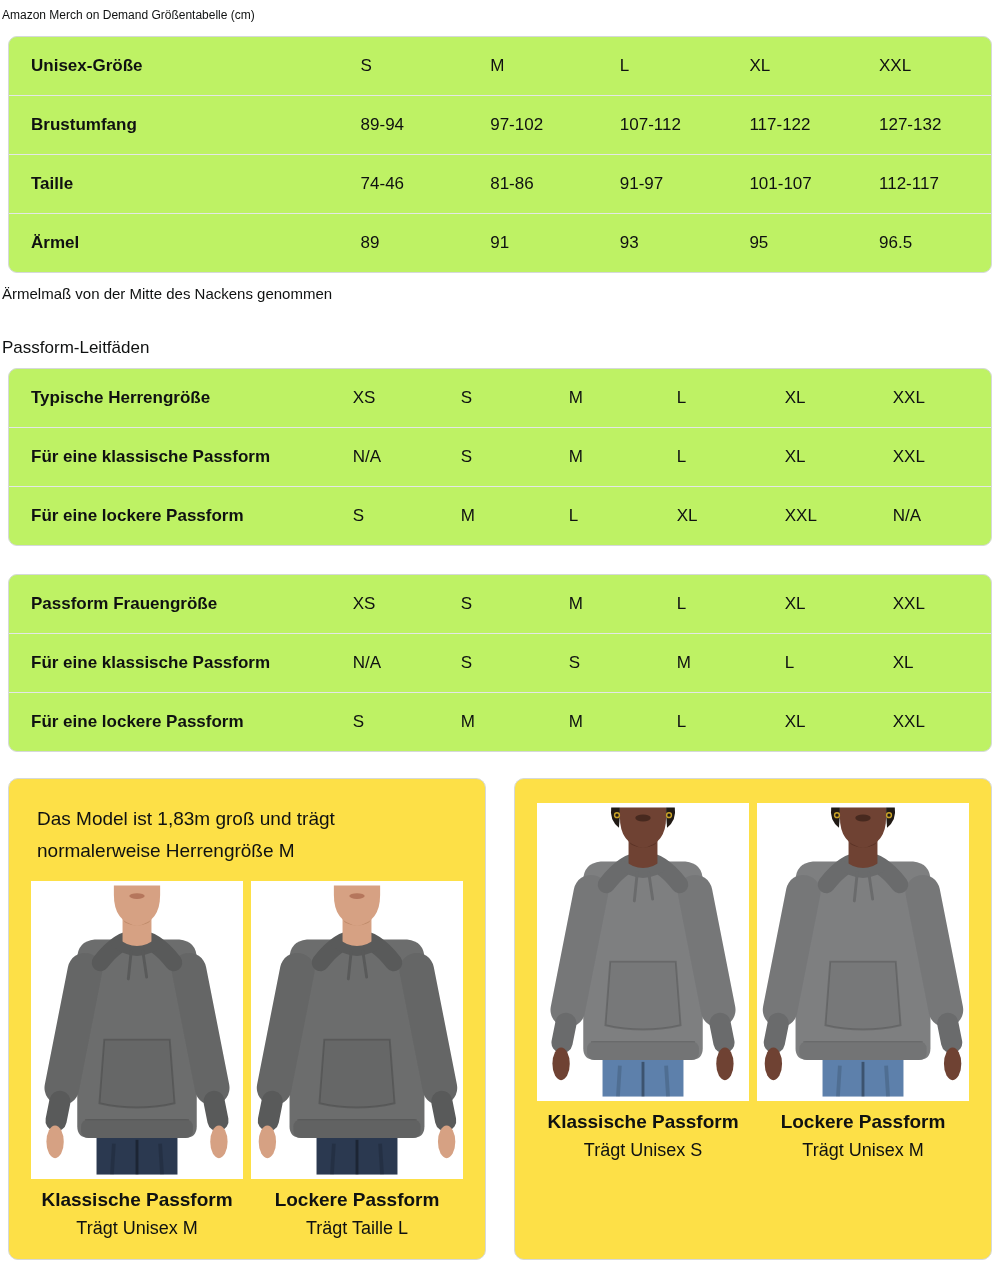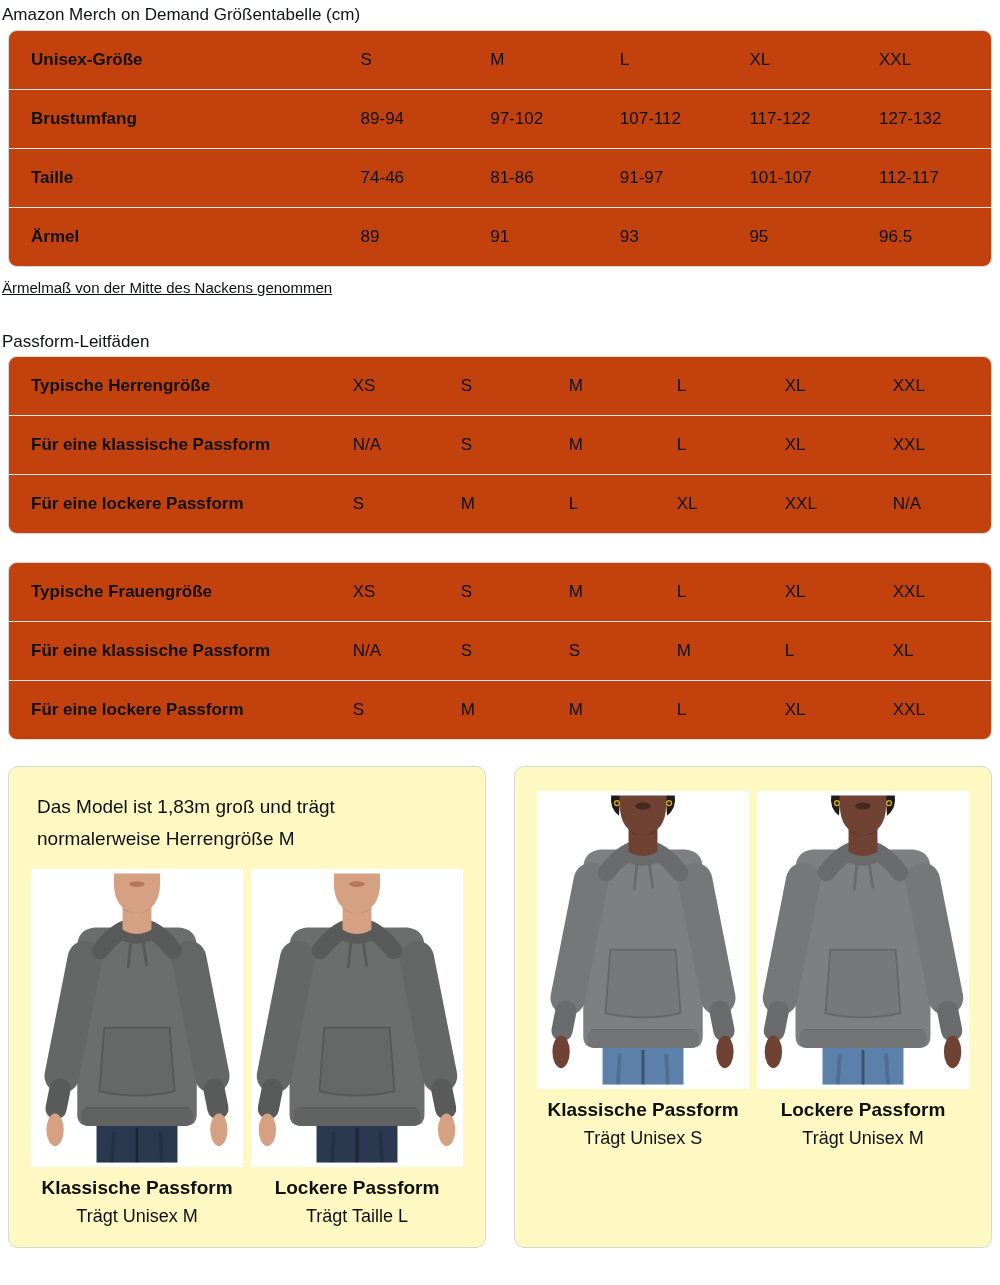--- a/index.html
+++ b/index.html
@@ -9,39 +9,39 @@
     --bg:#FFFFFF;
   }
   html,body{margin:0;padding:0;background:var(--bg);}
   body{
     width:1000px;height:1285px;box-sizing:border-box;
     color:var(--text);
     font-family:"Liberation Sans","DejaVu Sans",sans-serif;
     -webkit-font-smoothing:antialiased;
   }
   .page{padding:2px 0 0 0;}
-  .page-title{font-size:17px;line-height:22px;margin:2px 0 0 2px;}
+  .page-title{font-size:12px;line-height:22px;margin:2px 0 0 2px;}
   .card{
     border:1px solid var(--border);
     border-radius:9px;
-    margin:4px 8px 0 8px;
+    margin:10px 8px 0 8px;
     overflow:hidden;
-    background:#c2410c;
+    background:#bef264;
   }
   table{width:100%;border-collapse:collapse;font-size:17px;color:var(--text);}
   td{height:58px;padding:0;vertical-align:middle;white-space:nowrap;}
   tr + tr td{border-top:1px solid var(--divider);}
   td.lbl{font-weight:700;padding-left:22px;}
-  .footnote{font-size:15px;margin:12px 0 0 2px;color:var(--text);text-decoration:underline;}
+  .footnote{font-size:15px;margin:12px 0 0 2px;color:var(--text);}
   .section-heading{font-size:17px;margin:36px 0 4px 2px;}
   .fit-card + .fit-card{margin-top:28px;}
   .cards-row{display:flex;gap:28px;margin:26px 8px 0 8px;}
   .model-card{
     flex:1;border:1px solid var(--border);border-radius:10px;
-    background:#fef9c3;box-sizing:border-box;
+    background:#fde047;box-sizing:border-box;
     padding:24px 16px 20px 16px;
   }
   .model-desc{font-size:19px;line-height:32px;padding:0 12px 14px 12px;}
   .photos{display:flex;justify-content:center;gap:8px;}
   .photo-fig{margin:0;width:212px;}
   .photo{width:212px;height:298px;background:#fff;}
   .photo svg{width:100%;height:100%;display:block;}
   .cap-fit{font-weight:700;font-size:19px;text-align:center;margin-top:10px;}
   .cap-size{font-size:18px;text-align:center;margin-top:7px;}
 </style>
@@ -152,21 +152,21 @@
         <col style="width:35%">
           <col style="width:11%">
           <col style="width:11%">
           <col style="width:11%">
         <col style="width:11%">
           <col style="width:11%">
           <col style="width:10%">
       </colgroup>
       <tbody>
           <tr>
-        <td class="lbl">Typische Frauengröße</td>
+        <td class="lbl">Passform Frauengröße</td>
         <td>XS</td>
         <td>S</td>
         <td>M</td>
         <td>L</td>
         <td>XL</td>
         <td>XXL</td>
       </tr>
       <tr>
         <td class="lbl">Für eine klassische Passform</td>
         <td>N/A</td>

